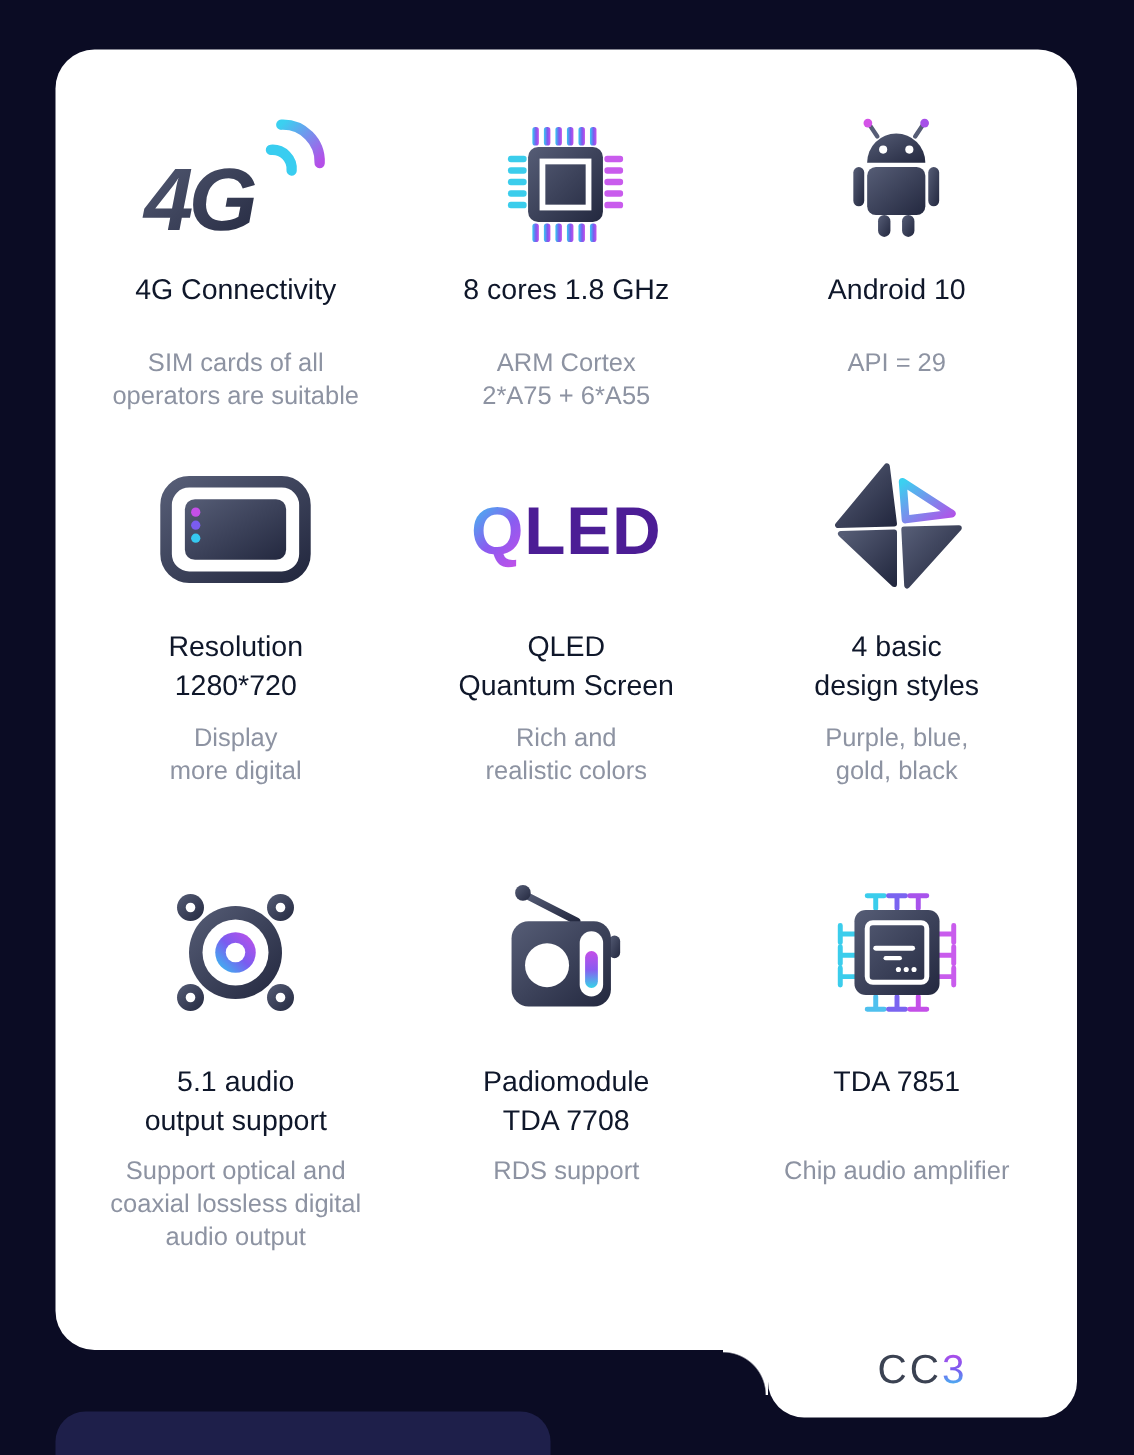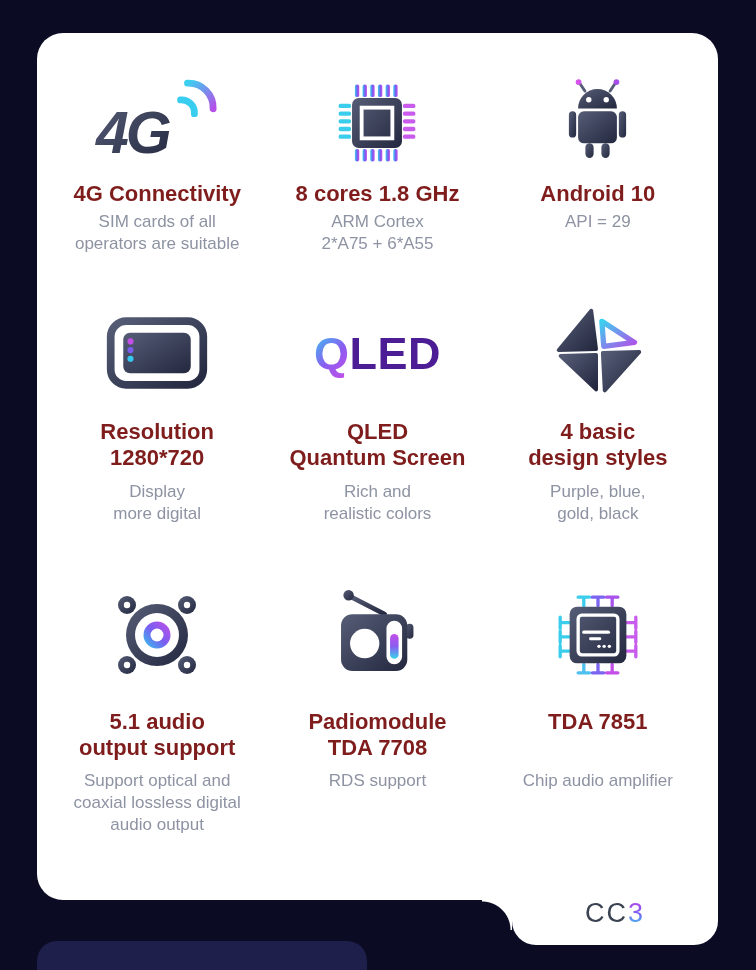--- a/index.html
+++ b/index.html
@@ -37,28 +37,28 @@
     position:absolute;left:0;top:0;width:100%;height:100%;
     box-sizing:border-box;padding:40px 10px 0 10px;
     display:grid;grid-template-columns:repeat(3,1fr);grid-template-rows:228px 268px 1fr;
   }
   .cell{display:flex;flex-direction:column;align-items:center;text-align:center;}
   .icon-box{display:flex;align-items:center;justify-content:flex-start;}
   .r1 .icon-box{height:100px;}
   .r2 .icon-box{height:104px;}
   .r3 .icon-box{height:132px;}
   .title{
-    font-weight:bold;color:#7f1d1d;white-space:pre-line;
-    font-size:22px;line-height:26px;margin-top:8px;
+    font-weight:normal;color:#0f172a;white-space:pre-line;
+    font-size:19px;line-height:26px;margin-top:8px;
   }
   .r2 .title{margin-top:14px;min-height:52px;}
   .r3 .title{margin-top:8px;min-height:52px;}
   .subtitle{
     color:#8d93a2;white-space:pre-line;
-    font-size:17px;line-height:22px;margin-top:4px;
+    font-size:17px;line-height:22px;margin-top:24px;
   }
   .r2 .subtitle{margin-top:10px;}
   .r3 .subtitle{margin-top:9px;}
   .qled-mark{font-size:45px;font-weight:bold;letter-spacing:0.5px;line-height:1;}
   .qled-mark .q{
     background:linear-gradient(135deg,#35c8f0 5%,#8a5cf0 55%,#c44fe8 95%);
     -webkit-background-clip:text;background-clip:text;color:transparent;
   }
   .qled-mark .led{color:#4c1d95;}
 </style>

